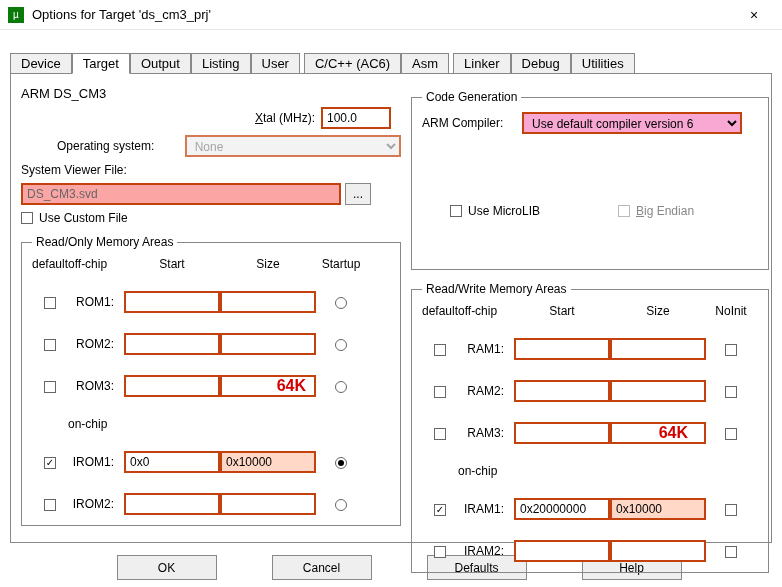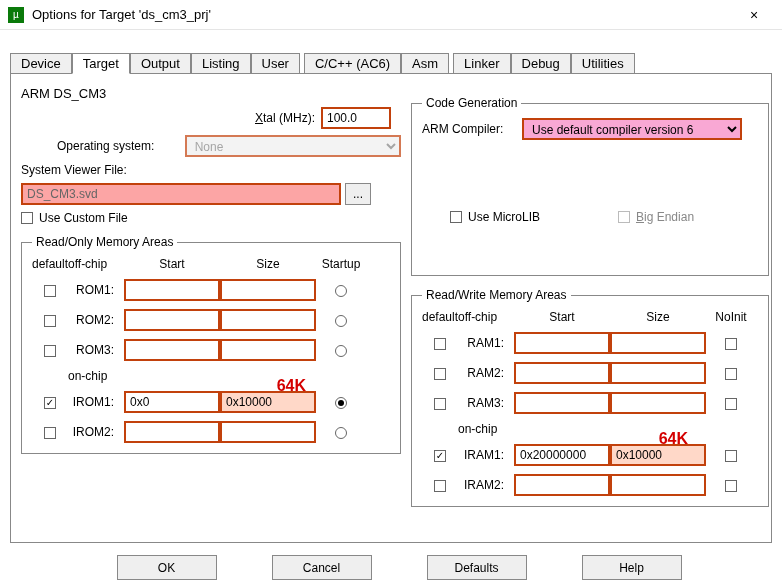--- a/index.html
+++ b/index.html
@@ -19,22 +19,22 @@
 .txt { height: 22px; border: 2px solid #c2410c; background: #fff; padding: 2px 4px; }
 .txt.ro { background: #fca5a5; color: #666; }
 select.txt { background: #efefef; }
 .memlbl { width: 52px; text-align: right; padding-right: 6px; }
 .colhdr { font-size: 12px; text-align: center; }
 .anno { color: #d40000; font-weight: bold; font-size: 16px; position: absolute; }
 .btnbar { display: flex; justify-content: center; gap: 55px; padding: 12px 0 0 16px; }
 button.dlg { width: 100px; height: 25px; border: 1px solid #888; background: #efefef; }
 .hl { background: #ffd8c8; }
 .leftcol { width: 380px; }
-.rightcol { position: absolute; left: 400px; top: 22px; width: 358px; }
-.memtbl { display: grid; grid-template-columns: 36px 56px 96px 96px 50px; row-gap: 8px; align-items: center; }
+.rightcol { position: absolute; left: 400px; top: 16px; width: 358px; }
+.memtbl { display: grid; grid-template-columns: 36px 56px 96px 96px 50px; row-gap: 20px; align-items: center; }
 .memtbl .ctr { text-align: center; }
 .cb { display:inline-block; width:12px;height:12px;border:1px solid #666;background:#fff;vertical-align:middle;}
 .cb.ck::after{content:"✓";display:block;font-size:10px;line-height:10px;text-align:center;}
 .rb { display:inline-block;width:12px;height:12px;border:1px solid #666;border-radius:50%;background:#fff;vertical-align:middle;position:relative;}
 .rb.ck::after{content:"";position:absolute;left:2px;top:2px;width:6px;height:6px;border-radius:50%;background:#000;}
 .gray { color:#888; }
 label.u::first-letter{text-decoration:underline;}
 </style>
 </head>
 <body>

